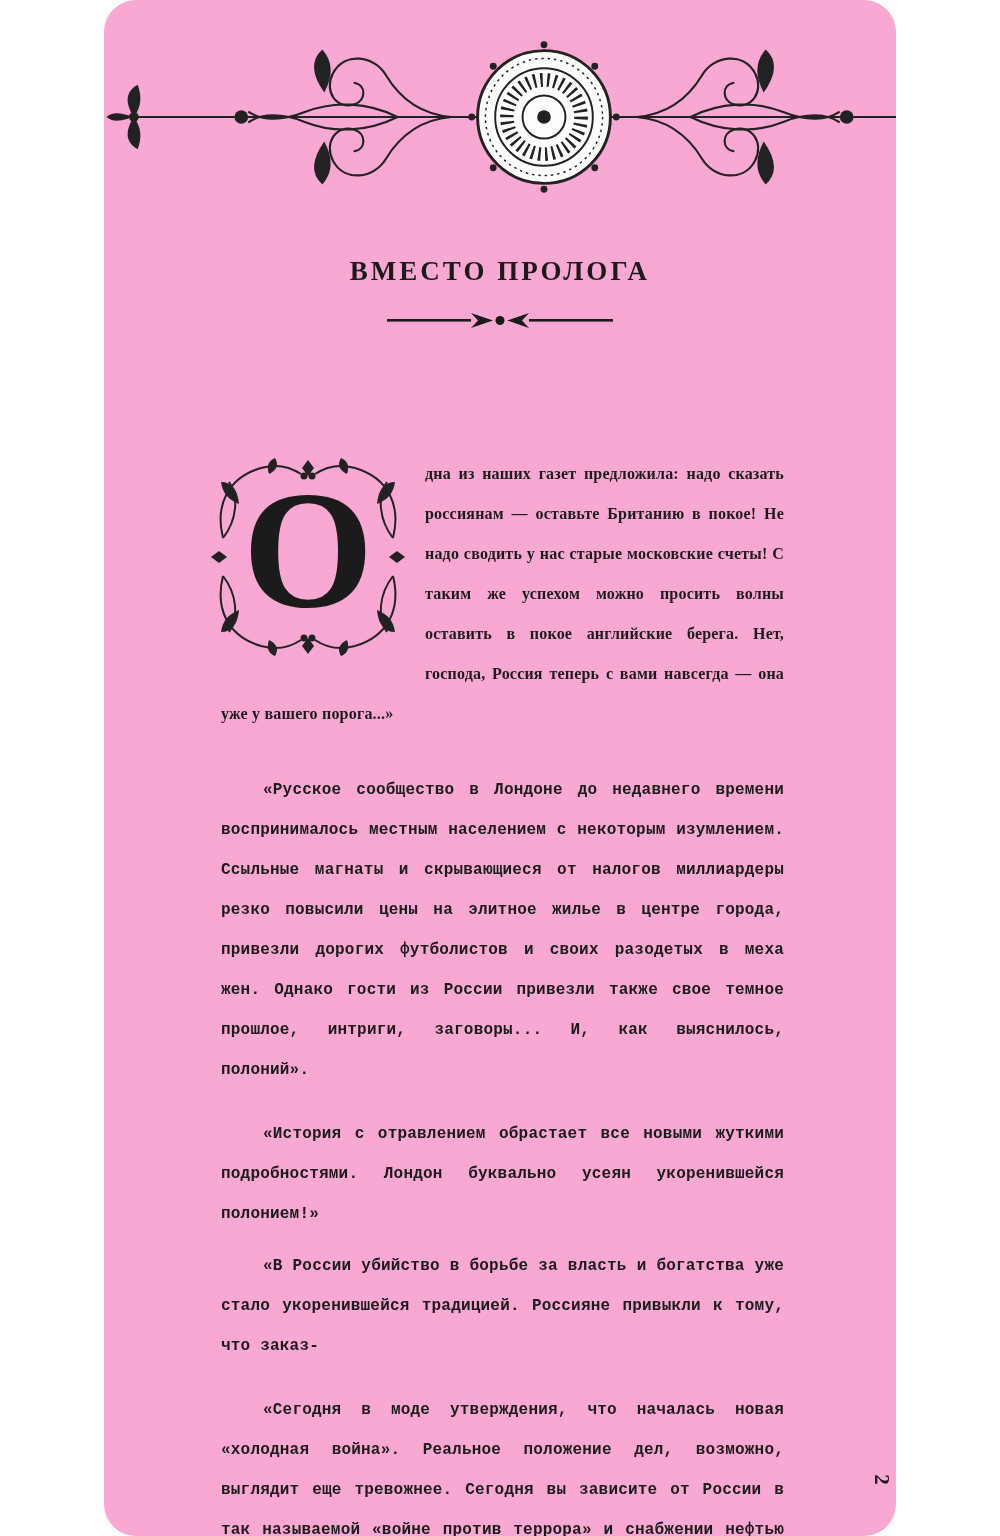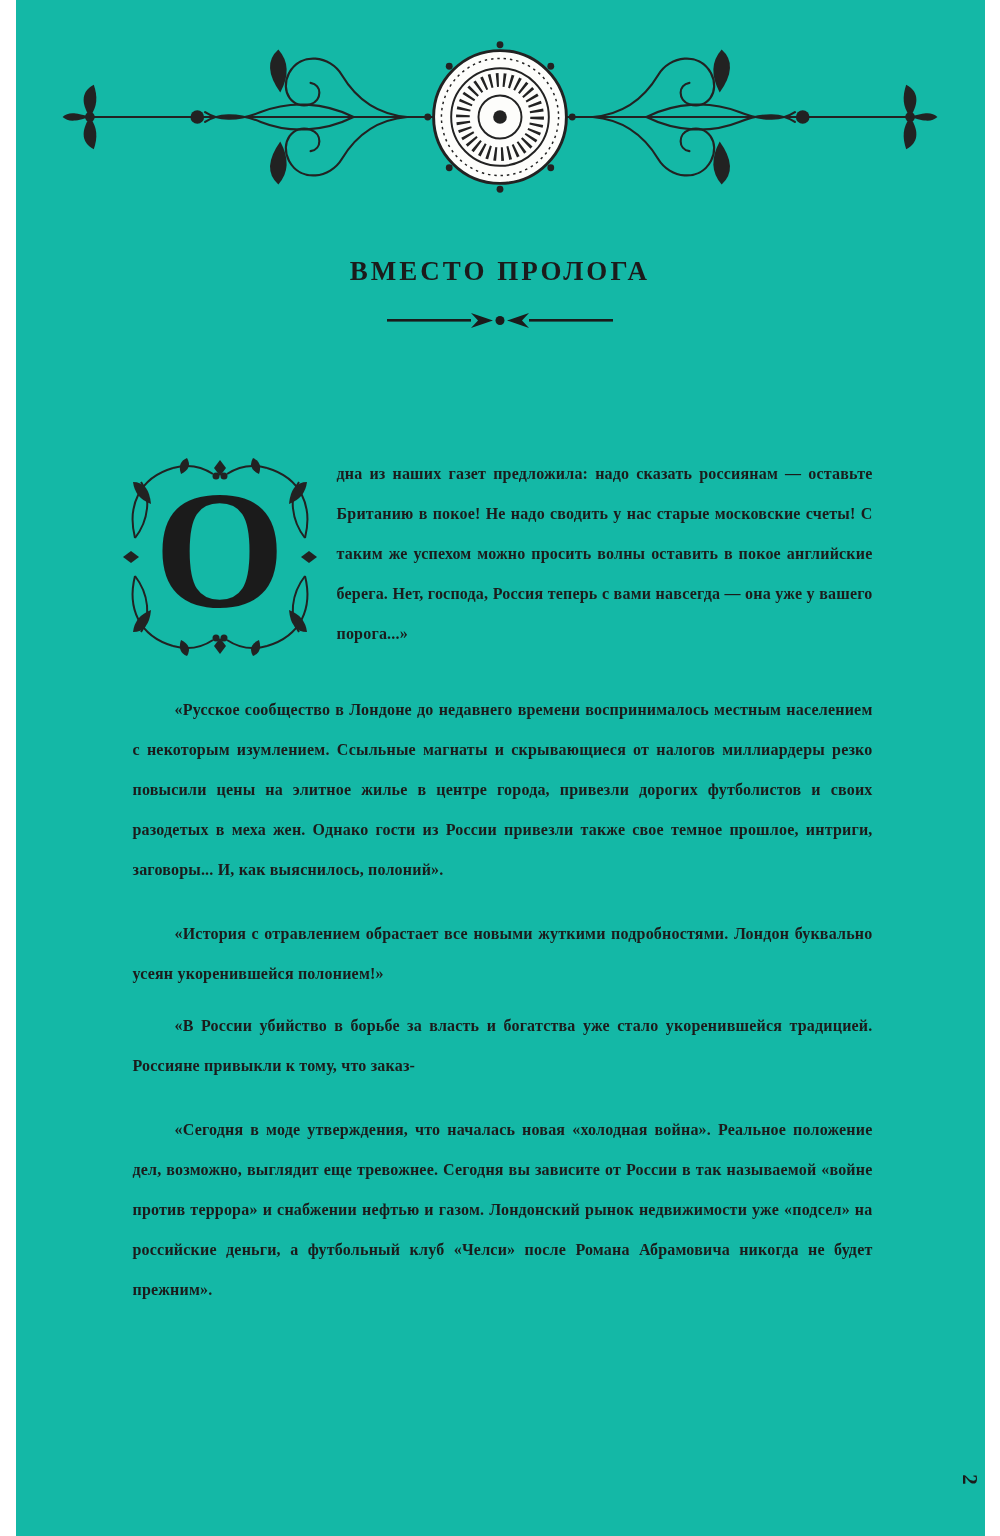--- a/index.html
+++ b/index.html
@@ -1,24 +1,25 @@
 <!DOCTYPE html>
 <html><head>
 <meta charset="utf-8">
 <style>
   html, body { margin: 0; padding: 0; background: #ffffff; }
   .book-page {
     position: relative;
-    width: 969px;
+    width: 792px;
     height: 1536px;
     margin: 0 auto;
-    background: #14b8a6;
+    background: #f9a8d4;
     color: #1b1b1b;
     font-family: "Liberation Serif", "DejaVu Serif", serif;
     overflow: hidden;
+    border-radius: 32px;
   }
   .content { padding: 0 100px 0 105px; }
 
   .vignette-wrap { text-align: center; margin-top: 34px; }
   .vignette { display: inline-block; }
 
   .chapter-title {
     margin: 52px 0 0 0;
     text-align: center;
     font-size: 27px;
@@ -49,21 +50,21 @@
   }
 
   .body-text {
     margin: 12px;
     font-size: 16px;
     line-height: 40px;
     font-weight: 700;
     text-align: justify;
     letter-spacing: 0.2px;
   }
-  .para { margin-top: 24px; text-indent: 42px; }
+  .para { margin-top: 24px; text-indent: 42px; font-family: Liberation Mono, monospace; }
   .para.tight { margin-top: 4px; }
 
   .page-number {
     position: absolute;
     right: 10px;
     bottom: 44px;
     font-size: 21px;
     font-weight: 700;
     transform: rotate(90deg);
   }

